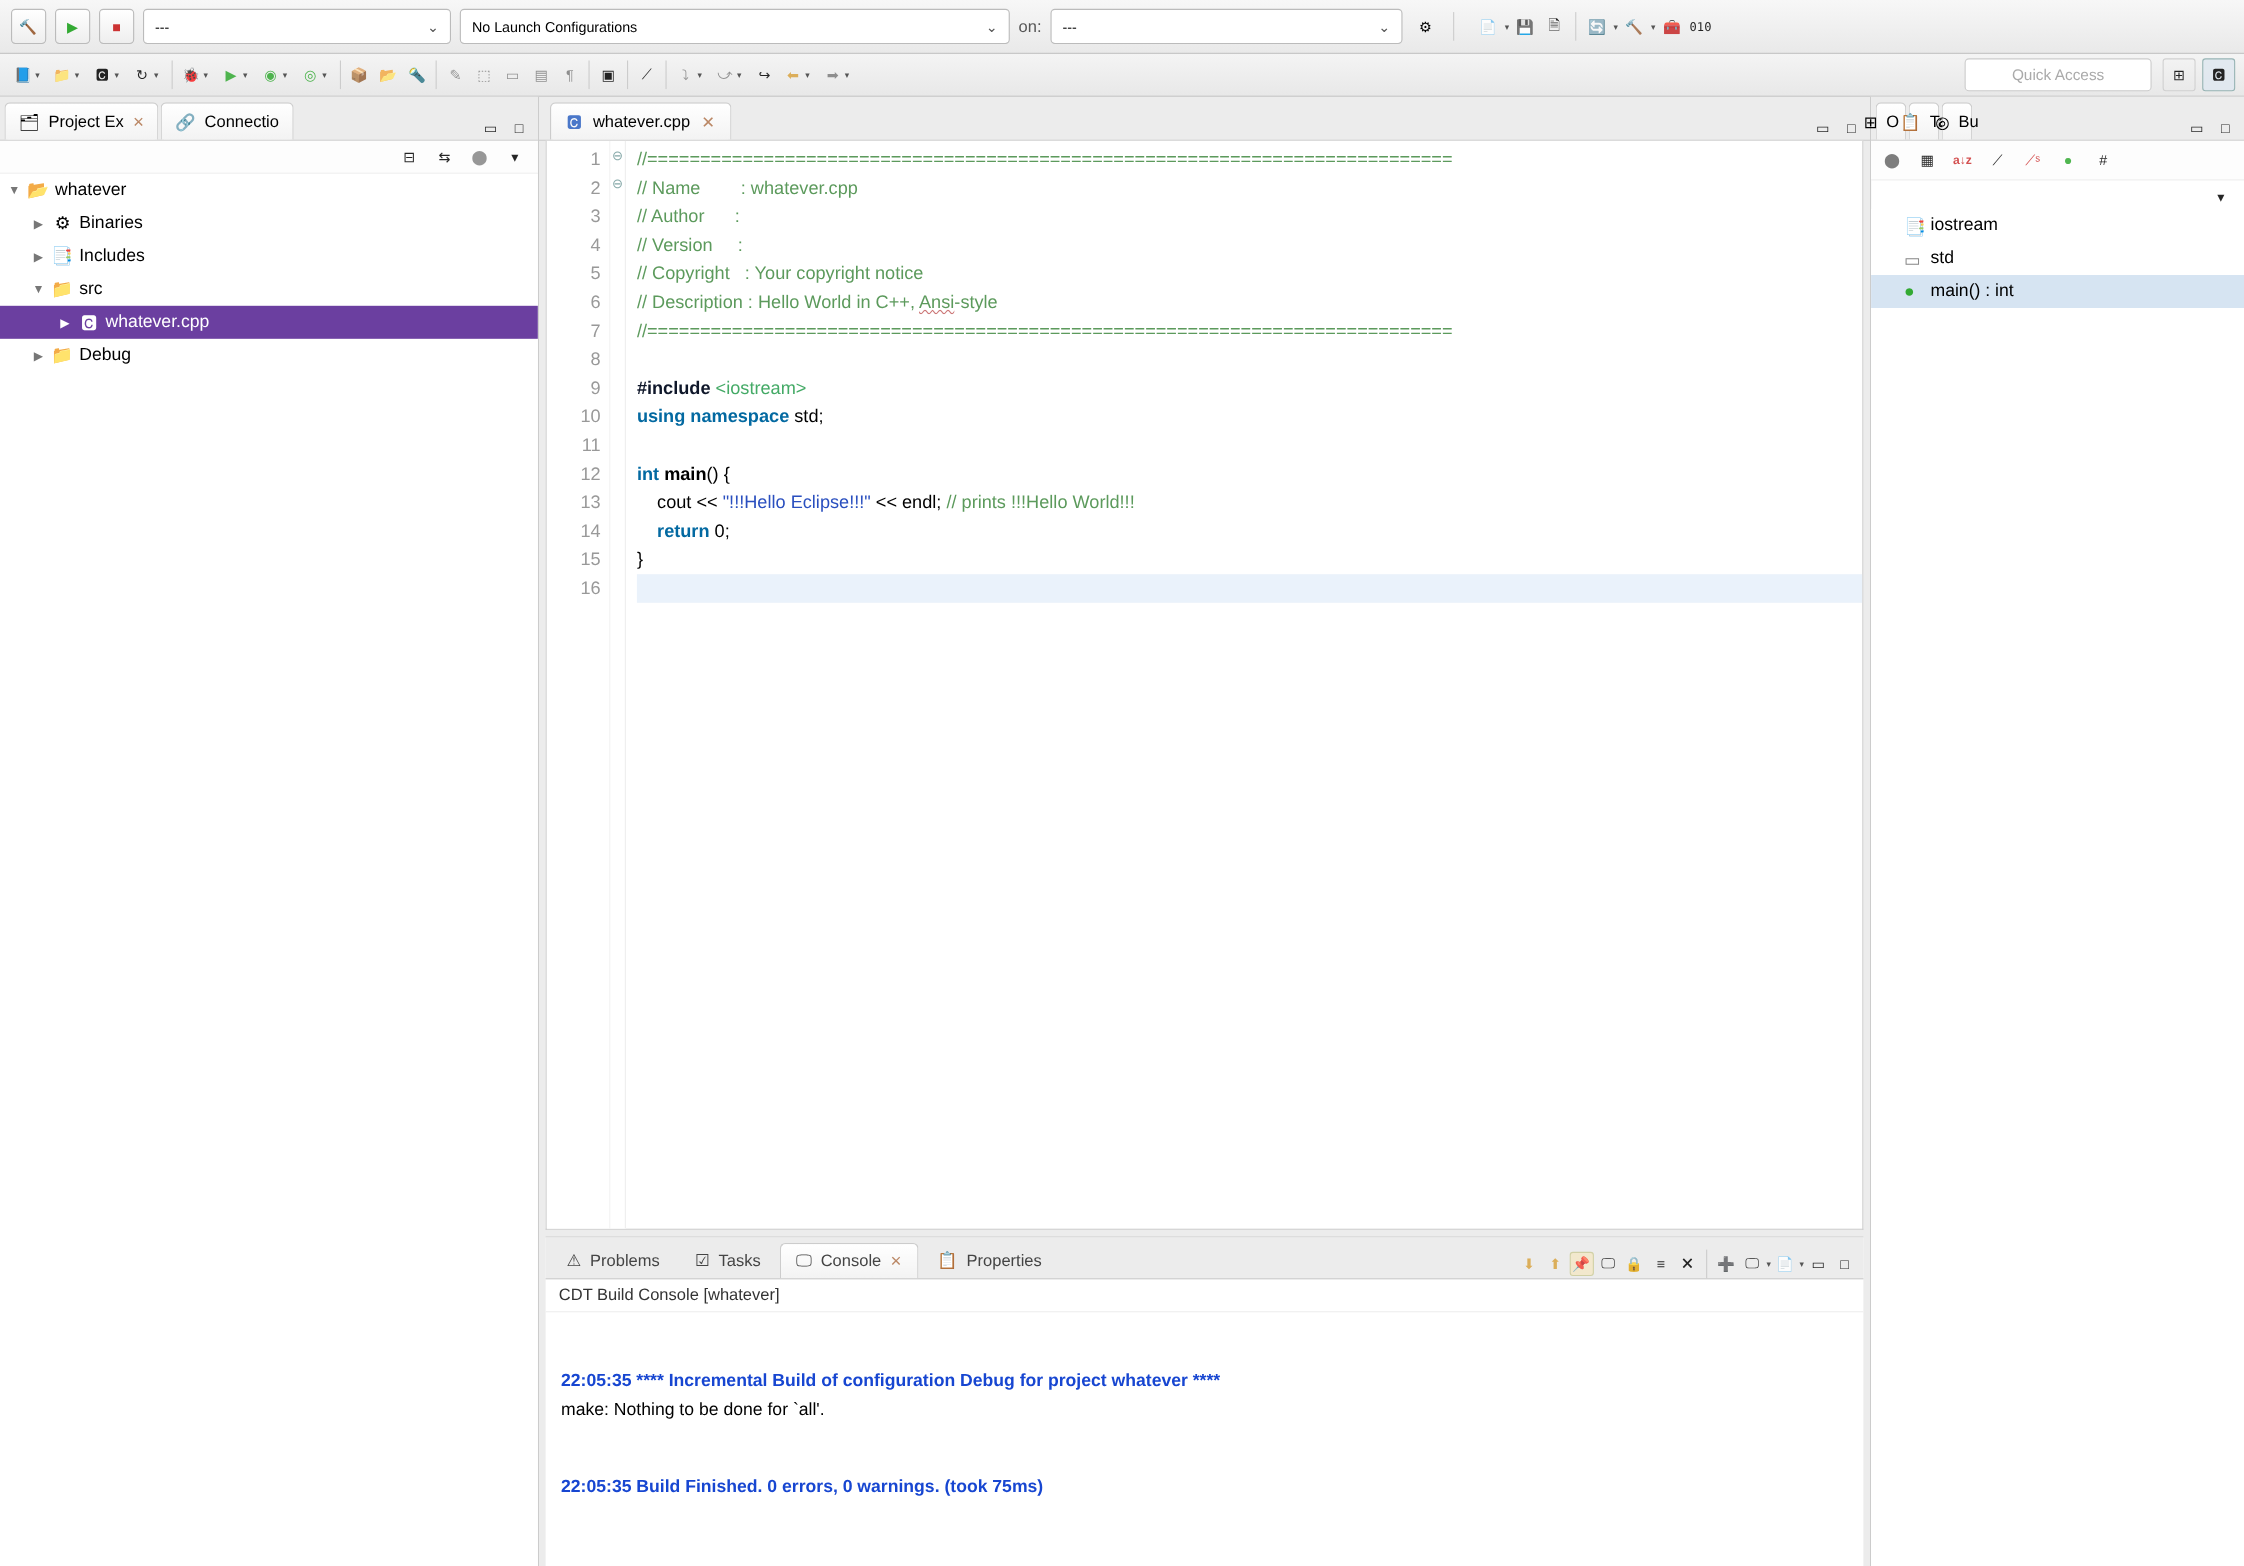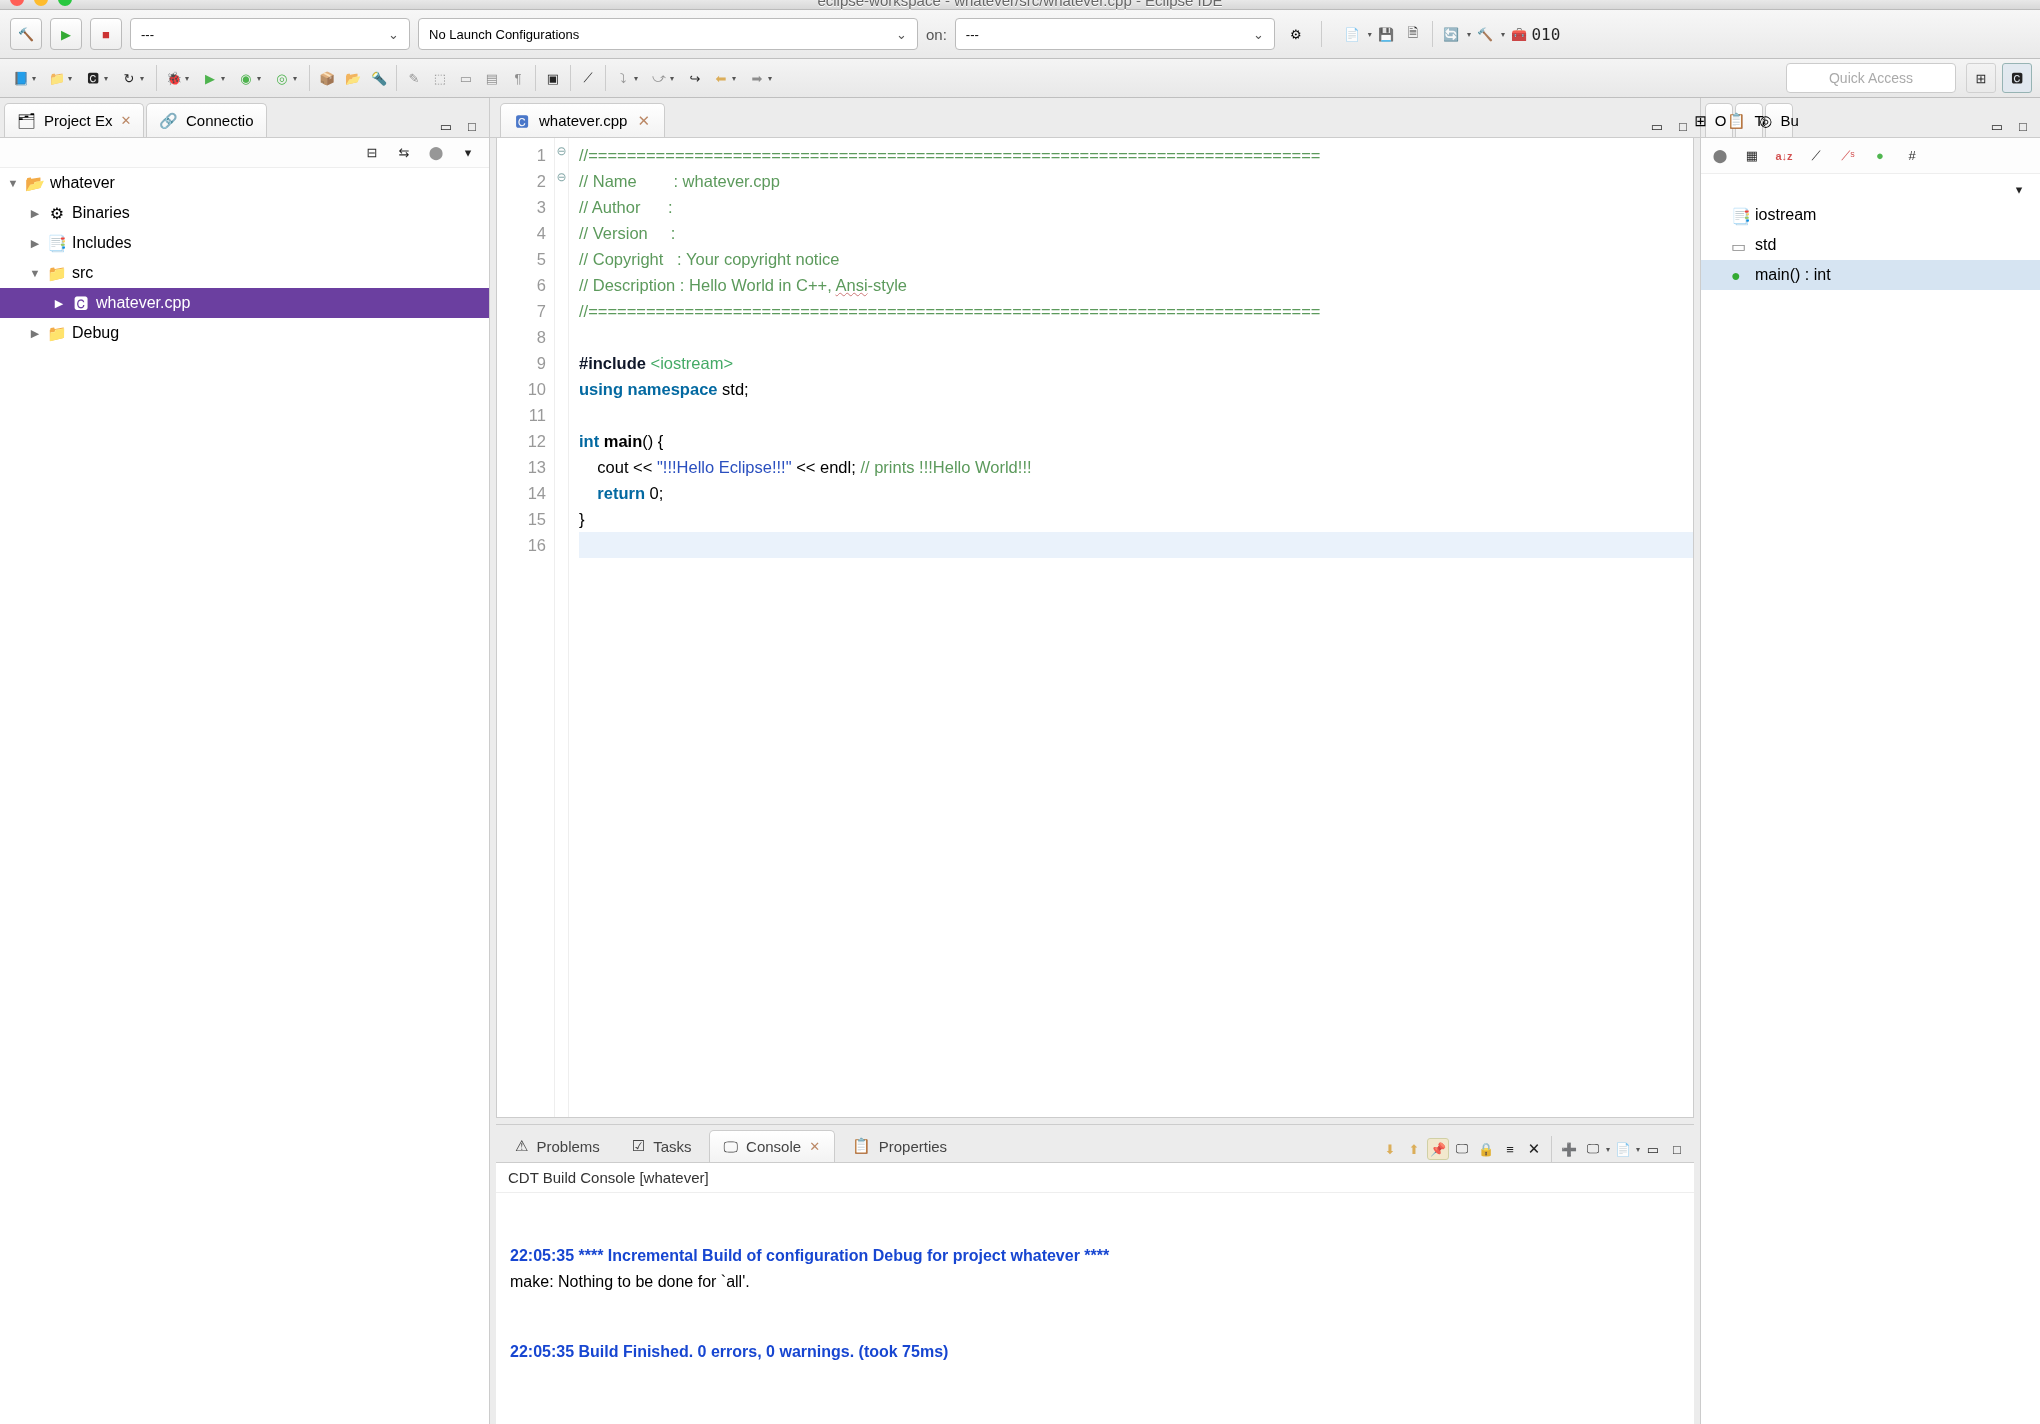--- a/index.html
+++ b/index.html
@@ -94,26 +94,20 @@
 .console-title{padding:6px 12px;font-size:15px;border-bottom:1px solid #eee;color:#333;}
 .console-body{flex:1;font-family:Menlo,Consolas,monospace;font-size:16px;padding:6px 14px;line-height:26px;white-space:pre;}
 .con-blue{color:#1746d1;font-weight:bold;margin-top:44px;} .i-play{color:#3a3;} .i-stop{color:#c33;} .i-c{color:#4a77c9;}
 .drop-arrow{font-size:8px;color:#555;}
 </style>
 </head>
 <body>
 
 <div class="window">
 
-  <div class="titlebar">
-    <div class="tl r"></div>
-    <div class="tl y"></div>
-    <div class="tl g"></div>
-    <div class="title-text">eclipse-workspace - whatever/src/whatever.cpp - Eclipse IDE</div>
-  </div>
 
   <div class="toolbar1">
     <div class="tb-btn">
         <span>🔨</span>
       </div>
     <div class="tb-btn">
         <span class="i-play">▶</span>
       </div>
     <div class="tb-btn">
         <span class="i-stop">■</span>
@@ -137,21 +131,21 @@
       <div class="mini">📄</div>
         <span class="drop-arrow">▾</span>
       <div class="mini">💾</div>
       <div class="mini">🗎</div>
       <div class="sep"></div>
       <div class="mini">🔄</div>
         <span class="drop-arrow">▾</span>
       <div class="mini">🔨</div>
         <span class="drop-arrow">▾</span>
       <div class="mini">🧰</div>
-      <div class="mini" style="font-family:monospace;font-size:16px;">010</div>
+      <div class="mini" style="font-family:monospace;font-size:11px;">010</div>
     </div>
   </div>
 
   <div class="toolbar2">
     <div class="mini">📘</div>
       <span class="drop">▾</span>
     <div class="mini">📁</div>
       <span class="drop">▾</span>
     <div class="mini">🅲</div>
       <span class="drop">▾</span>

